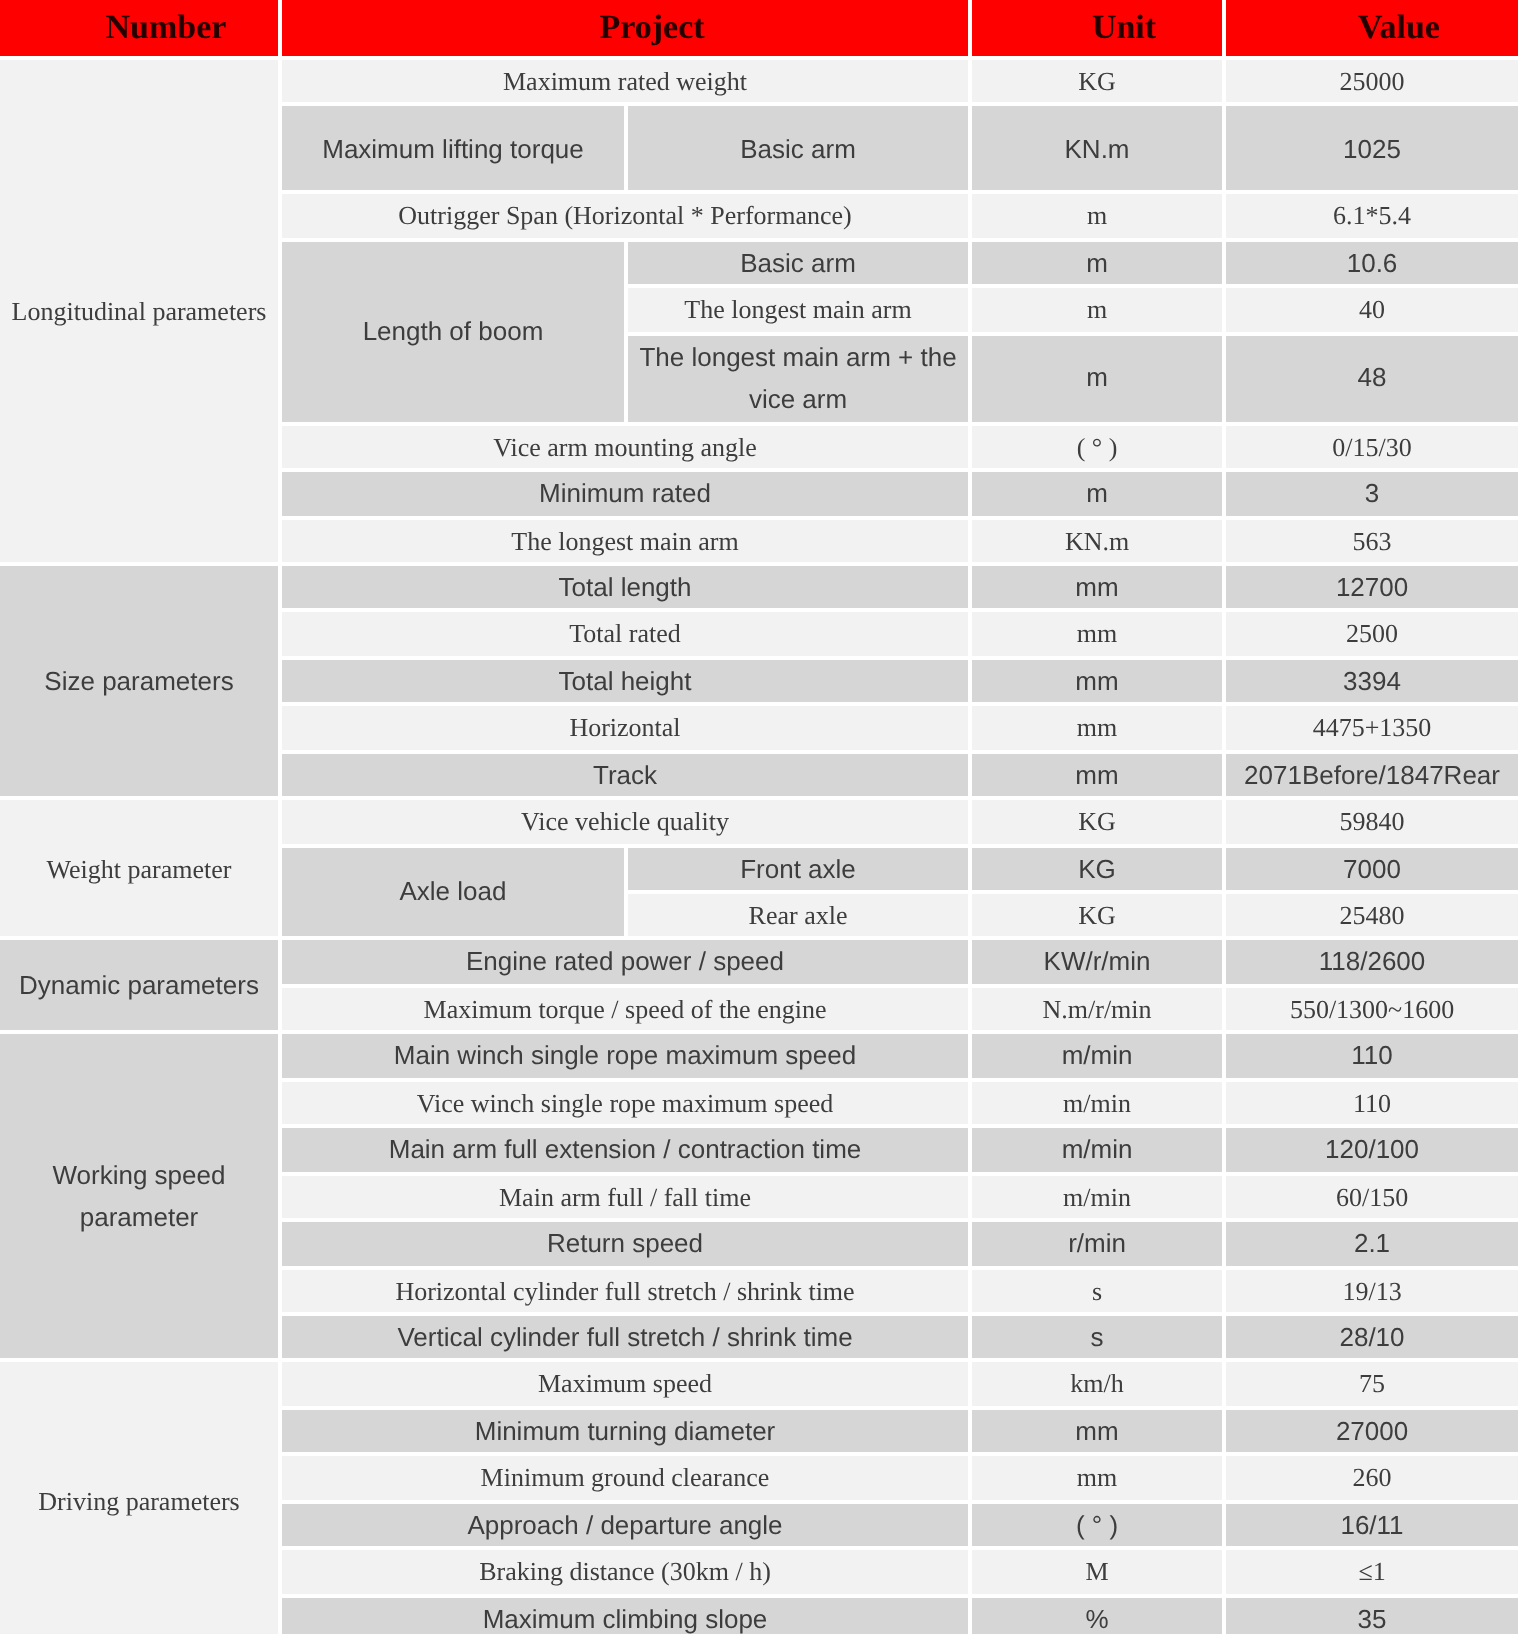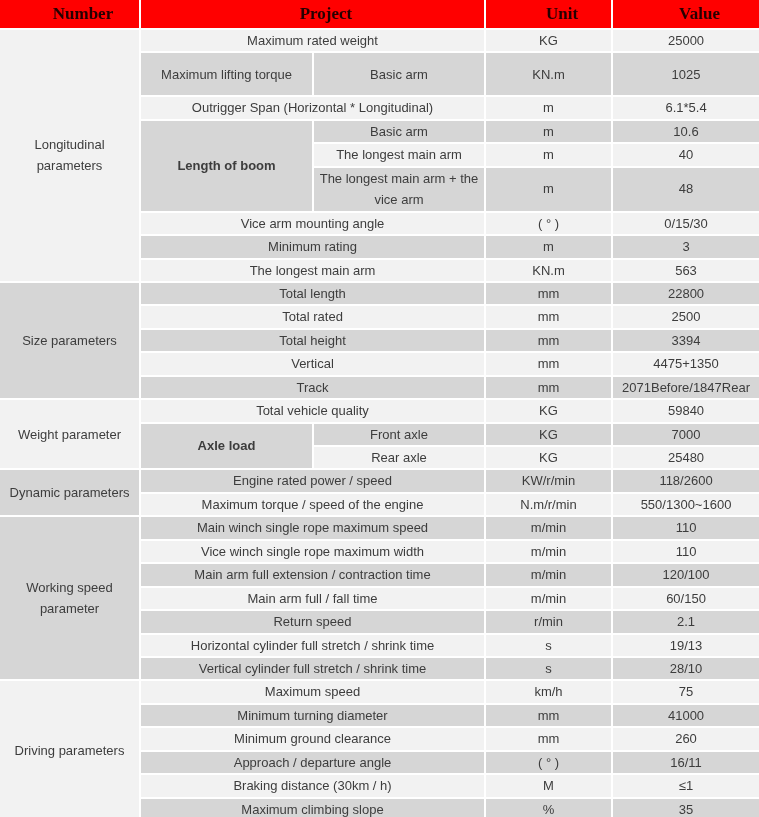--- a/index.html
+++ b/index.html
@@ -38,24 +38,24 @@
 
   table.spec th {
     background: #ff0000;
     font-family: "Liberation Serif", serif;
     font-size: 17px;
     font-weight: 600;
     color: #260000;
     line-height: 1.2;
     padding-left: 29px;
   }
-  tr.lt td { background: #f2f2f2; }
+  tr.lt td { background: #f2f2f2; font-family: Liberation Serif, serif; }
   tr.dk td { background: #d6d6d6; }
   td.sec  { background: #d6d6d6; line-height: 1.8; }
-  td.grp  { background: #d6d6d6; font-weight: bold; }
+  td.grp  { background: #d6d6d6; }
 </style>
 </head>
 <body>
 
 <div class="page">
 <table class="spec">
   <colgroup>
     <col style="width:140px">
     <col style="width:173px">
     <col style="width:172px">
@@ -78,21 +78,21 @@
       <td>KG</td>
       <td>25000</td>
     </tr>
     <tr class="dk tall">
       <td>Maximum lifting torque</td>
       <td>Basic arm</td>
       <td>KN.m</td>
       <td>1025</td>
     </tr>
     <tr class="lt">
-      <td colspan="2">Outrigger Span (Horizontal * Longitudinal)</td>
+      <td colspan="2">Outrigger Span (Horizontal * Performance)</td>
       <td>m</td>
       <td>6.1*5.4</td>
     </tr>
     <tr class="dk">
       <td rowspan="3" class="grp">Length of boom</td>
       <td>Basic arm</td>
       <td>m</td>
       <td>10.6</td>
     </tr>
     <tr class="lt">
@@ -104,60 +104,60 @@
       <td>The longest main arm + the vice arm</td>
       <td>m</td>
       <td>48</td>
     </tr>
     <tr class="lt">
       <td colspan="2">Vice arm mounting angle</td>
       <td>( ° )</td>
       <td>0/15/30</td>
     </tr>
     <tr class="dk">
-      <td colspan="2">Minimum rating</td>
+      <td colspan="2">Minimum rated</td>
       <td>m</td>
       <td>3</td>
     </tr>
     <tr class="lt">
       <td colspan="2">The longest main arm</td>
       <td>KN.m</td>
       <td>563</td>
     </tr>
 
     <tr class="dk">
       <td rowspan="5" class="sec">Size parameters</td>
       <td colspan="2">Total length</td>
       <td>mm</td>
-      <td>22800</td>
+      <td>12700</td>
     </tr>
     <tr class="lt">
       <td colspan="2">Total rated</td>
       <td>mm</td>
       <td>2500</td>
     </tr>
     <tr class="dk">
       <td colspan="2">Total height</td>
       <td>mm</td>
       <td>3394</td>
     </tr>
     <tr class="lt">
-      <td colspan="2">Vertical</td>
+      <td colspan="2">Horizontal</td>
       <td>mm</td>
       <td>4475+1350</td>
     </tr>
     <tr class="dk">
       <td colspan="2">Track</td>
       <td>mm</td>
       <td>2071Before/1847Rear</td>
     </tr>
 
     <tr class="lt">
       <td rowspan="3" class="sec">Weight parameter</td>
-      <td colspan="2">Total vehicle quality</td>
+      <td colspan="2">Vice vehicle quality</td>
       <td>KG</td>
       <td>59840</td>
     </tr>
     <tr class="dk">
       <td rowspan="2" class="grp">Axle load</td>
       <td>Front axle</td>
       <td>KG</td>
       <td>7000</td>
     </tr>
     <tr class="lt">
@@ -178,21 +178,21 @@
       <td>550/1300~1600</td>
     </tr>
 
     <tr class="dk">
       <td rowspan="7" class="sec">Working speed parameter</td>
       <td colspan="2">Main winch single rope maximum speed</td>
       <td>m/min</td>
       <td>110</td>
     </tr>
     <tr class="lt">
-      <td colspan="2">Vice winch single rope maximum width</td>
+      <td colspan="2">Vice winch single rope maximum speed</td>
       <td>m/min</td>
       <td>110</td>
     </tr>
     <tr class="dk">
       <td colspan="2">Main arm full extension / contraction time</td>
       <td>m/min</td>
       <td>120/100</td>
     </tr>
     <tr class="lt">
       <td colspan="2">Main arm full / fall time</td>
@@ -217,21 +217,21 @@
 
     <tr class="lt">
       <td rowspan="6" class="sec">Driving parameters</td>
       <td colspan="2">Maximum speed</td>
       <td>km/h</td>
       <td>75</td>
     </tr>
     <tr class="dk">
       <td colspan="2">Minimum turning diameter</td>
       <td>mm</td>
-      <td>41000</td>
+      <td>27000</td>
     </tr>
     <tr class="lt">
       <td colspan="2">Minimum ground clearance</td>
       <td>mm</td>
       <td>260</td>
     </tr>
     <tr class="dk">
       <td colspan="2">Approach / departure angle</td>
       <td>( ° )</td>
       <td>16/11</td>

